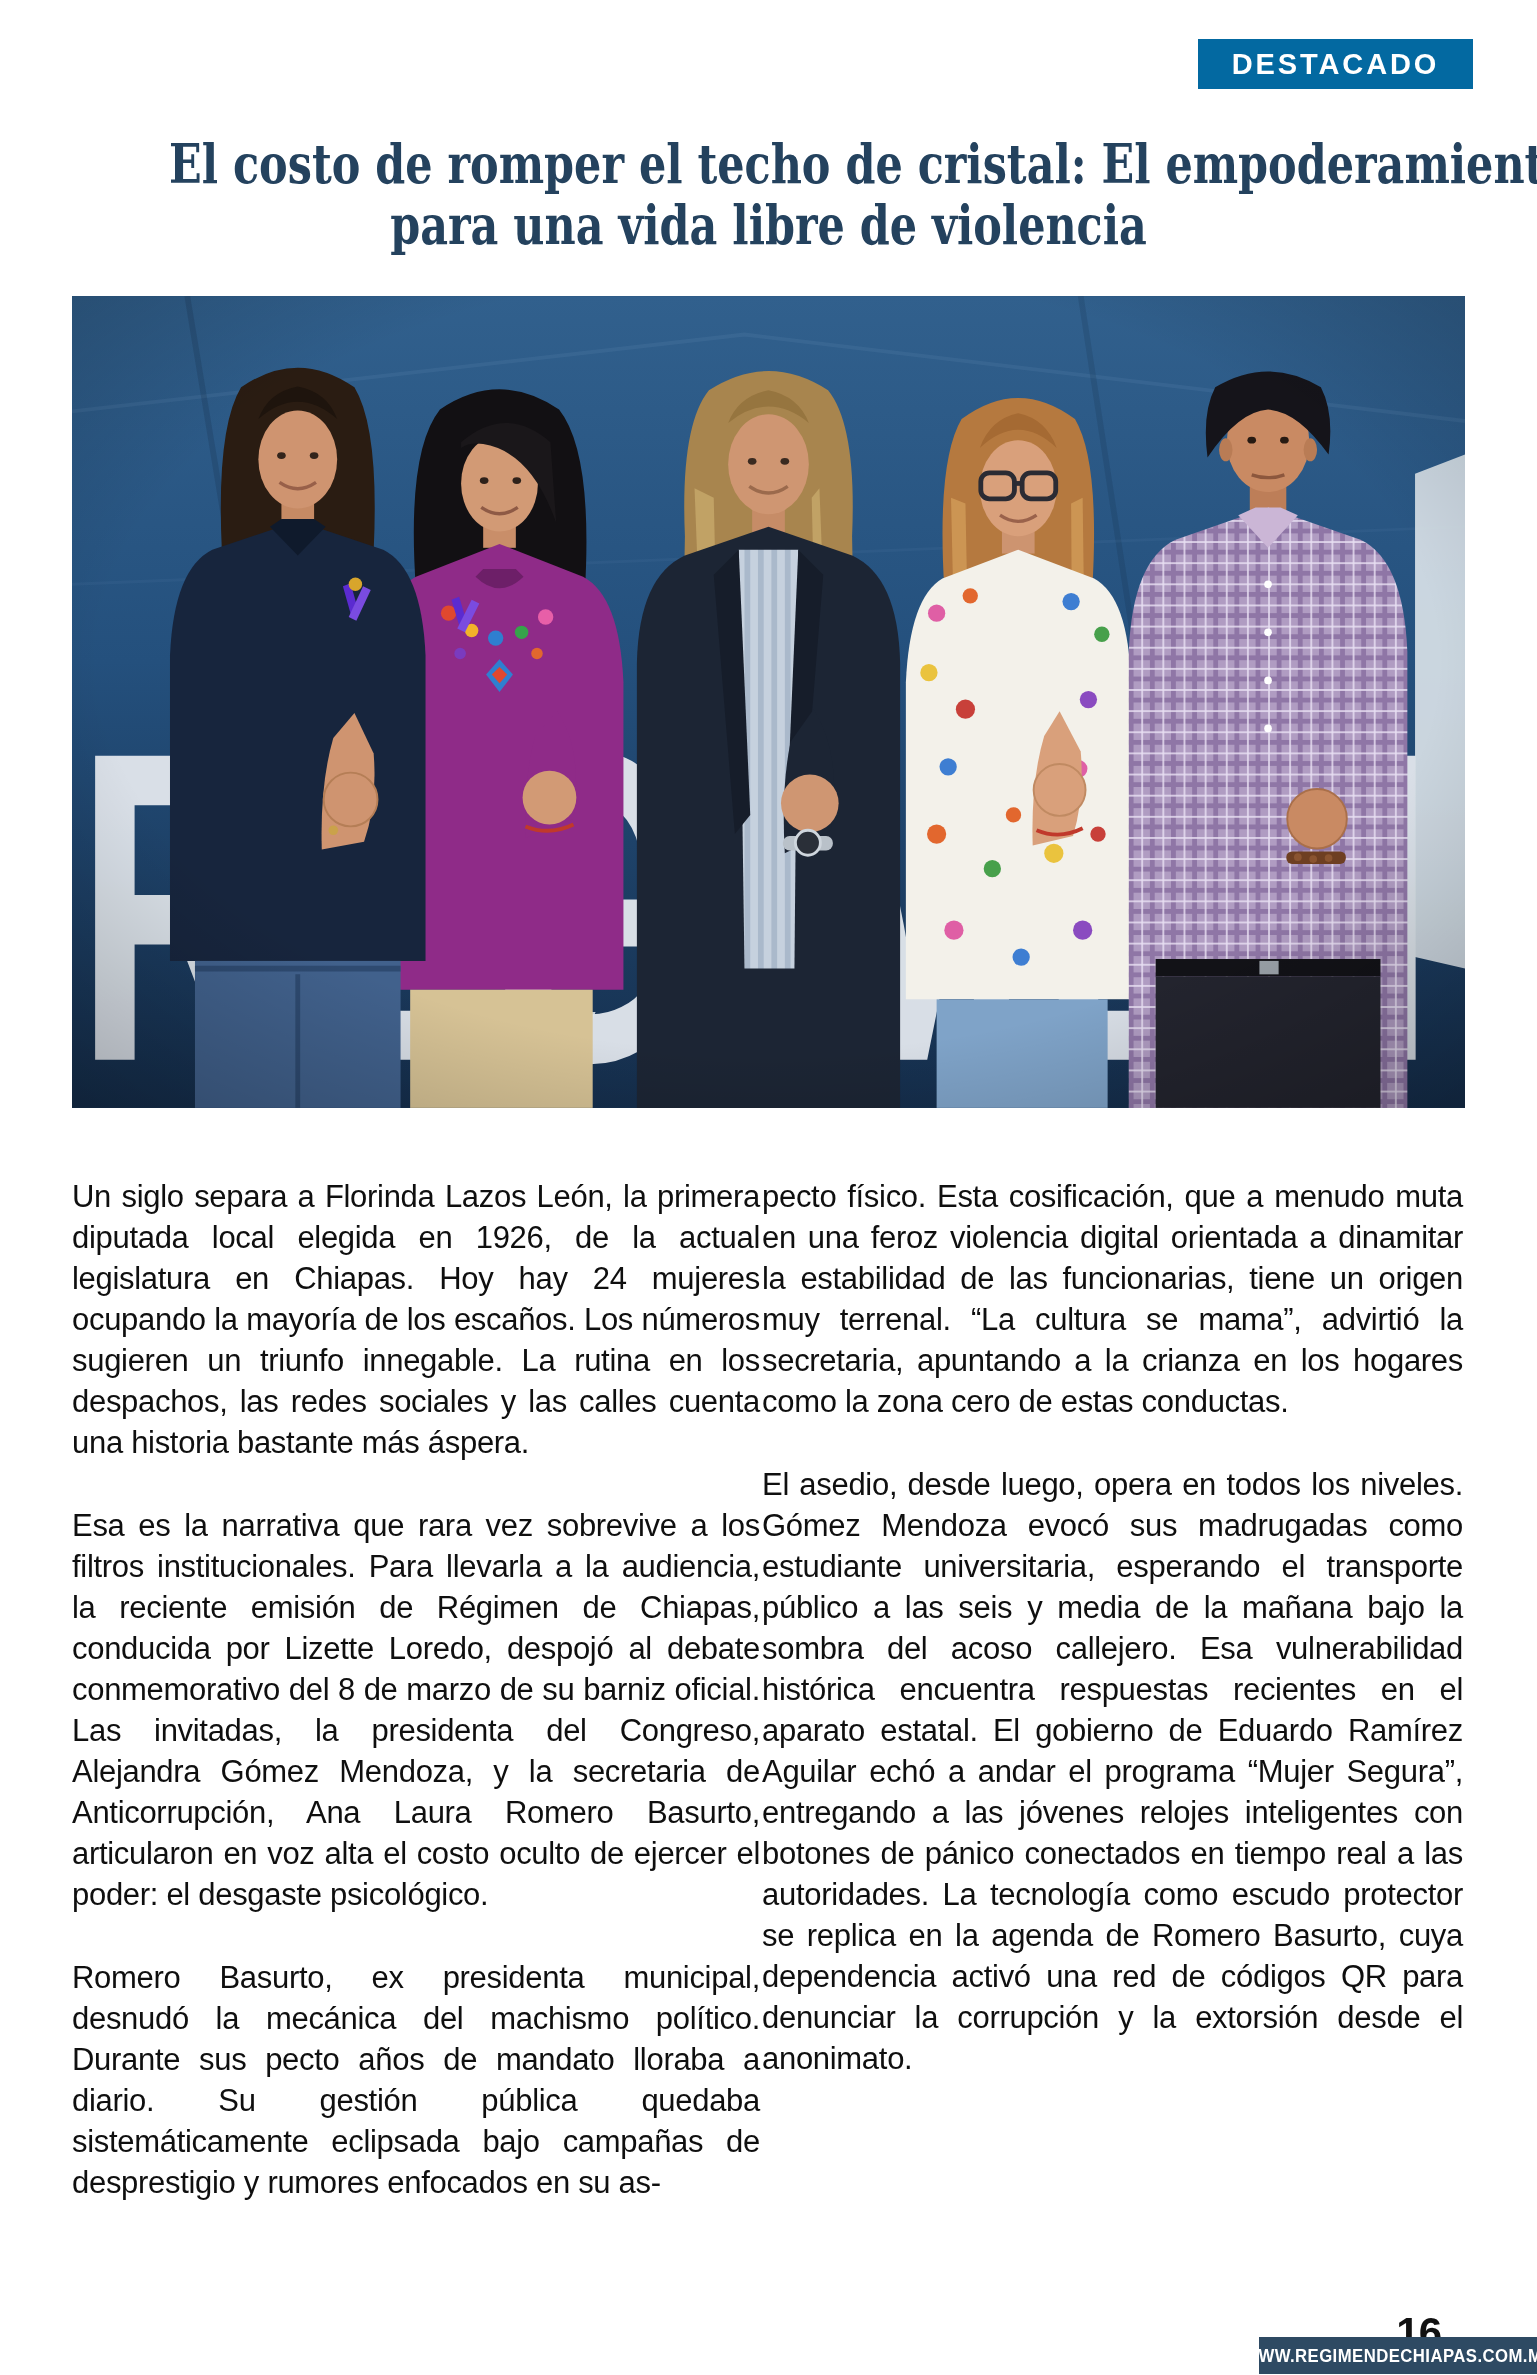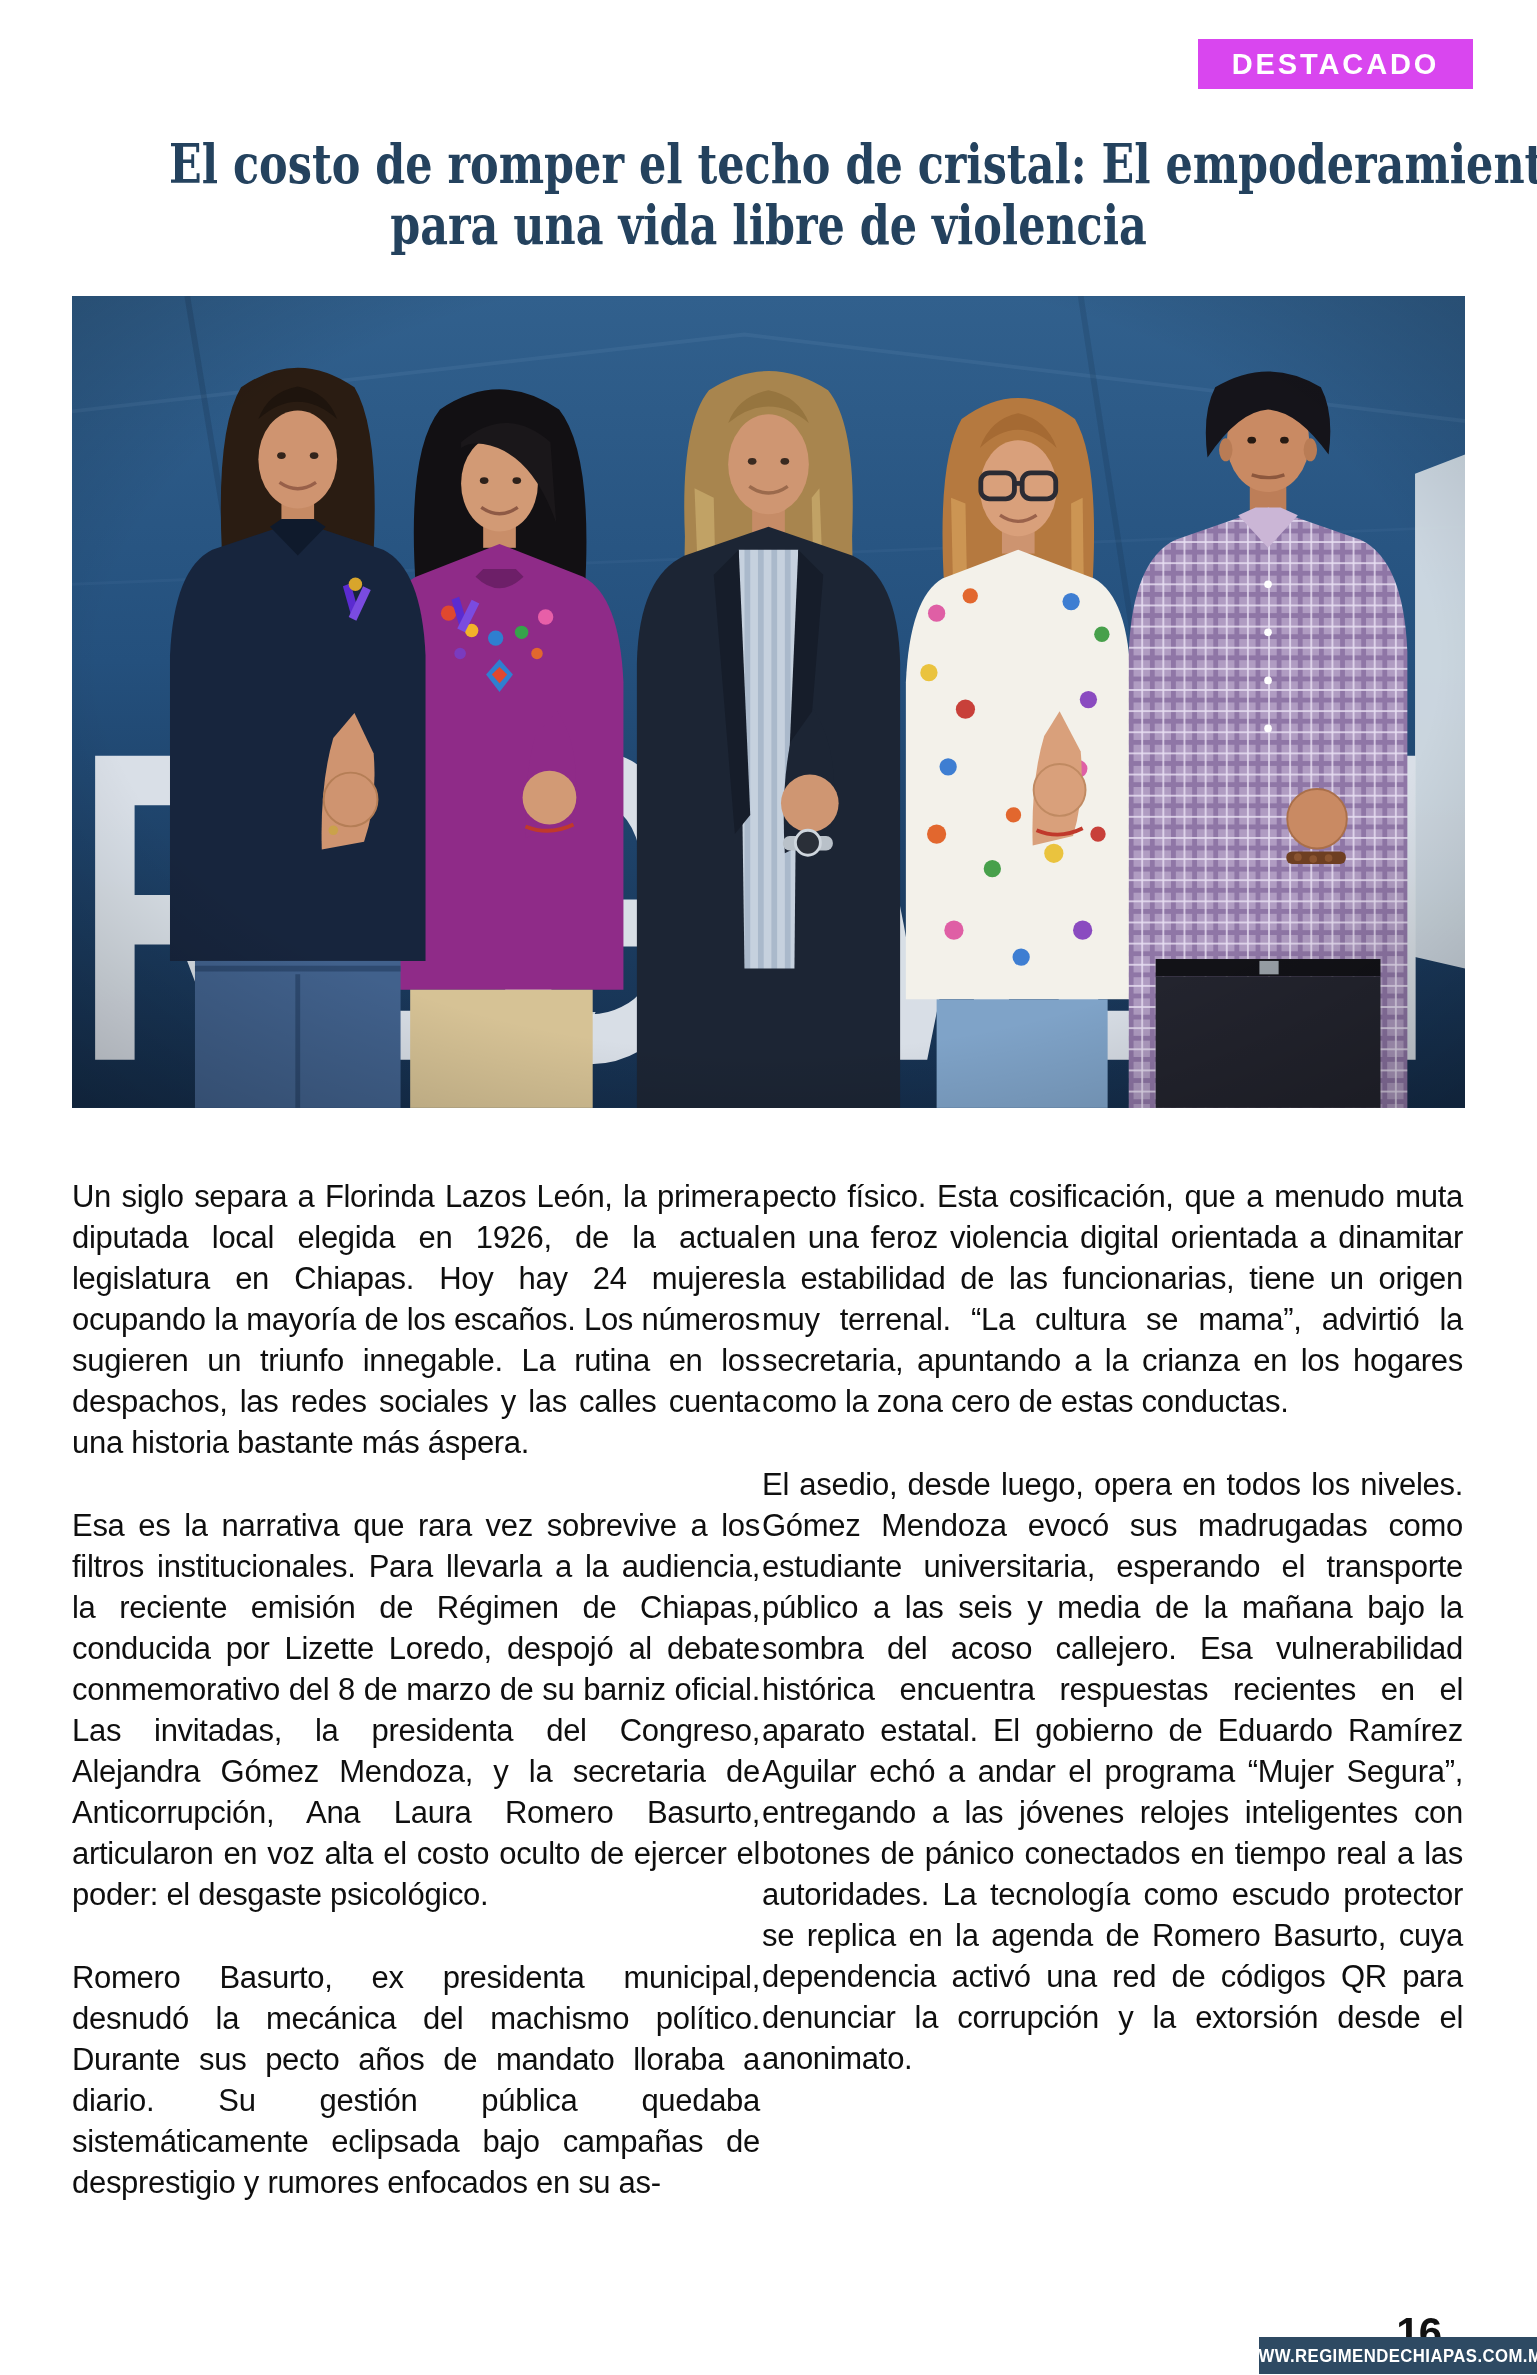--- a/index.html
+++ b/index.html
@@ -3,21 +3,21 @@
 <meta charset="utf-8">
 <style>
   html,body{margin:0;padding:0;background:#ffffff;}
   .page{
     position:relative;width:1537px;height:2376px;background:#ffffff;
     font-family:"Liberation Sans",sans-serif;overflow:hidden;
   }
   
   .tag-badge{
     position:absolute;left:1198px;top:39px;width:275px;height:50px;
-    background:#d946ef;display:flex;align-items:center;justify-content:center;
+    background:#0369a1;display:flex;align-items:center;justify-content:center;
   }
   .tag-badge span{
     color:#ffffff;font-weight:bold;font-size:29px;letter-spacing:2.9px;
   }
   
   .headline{
     position:absolute;left:0;top:133px;width:1537px;text-align:center;
     color:#24425e;font-family:"DejaVu Serif",serif;font-weight:bold;
   }
   .headline .line{

